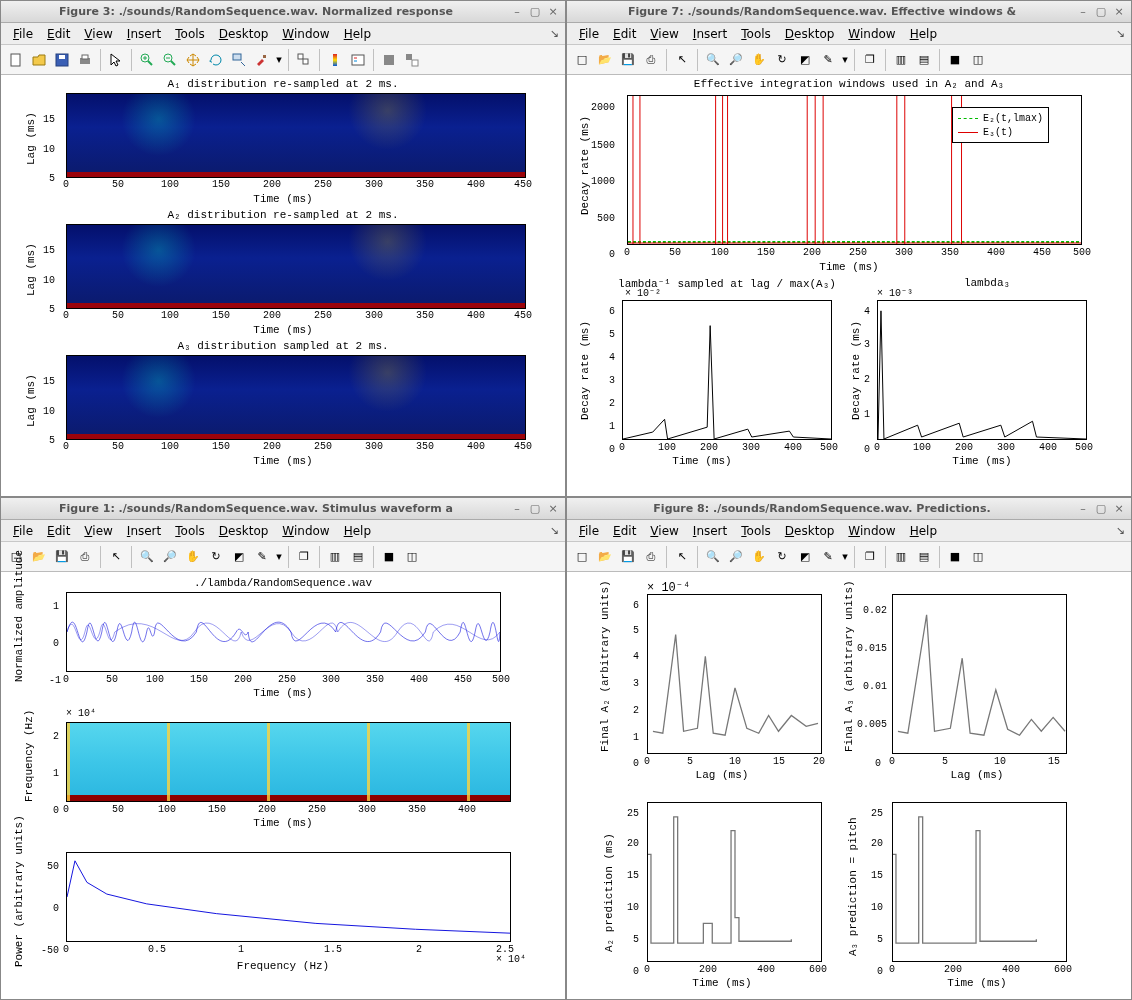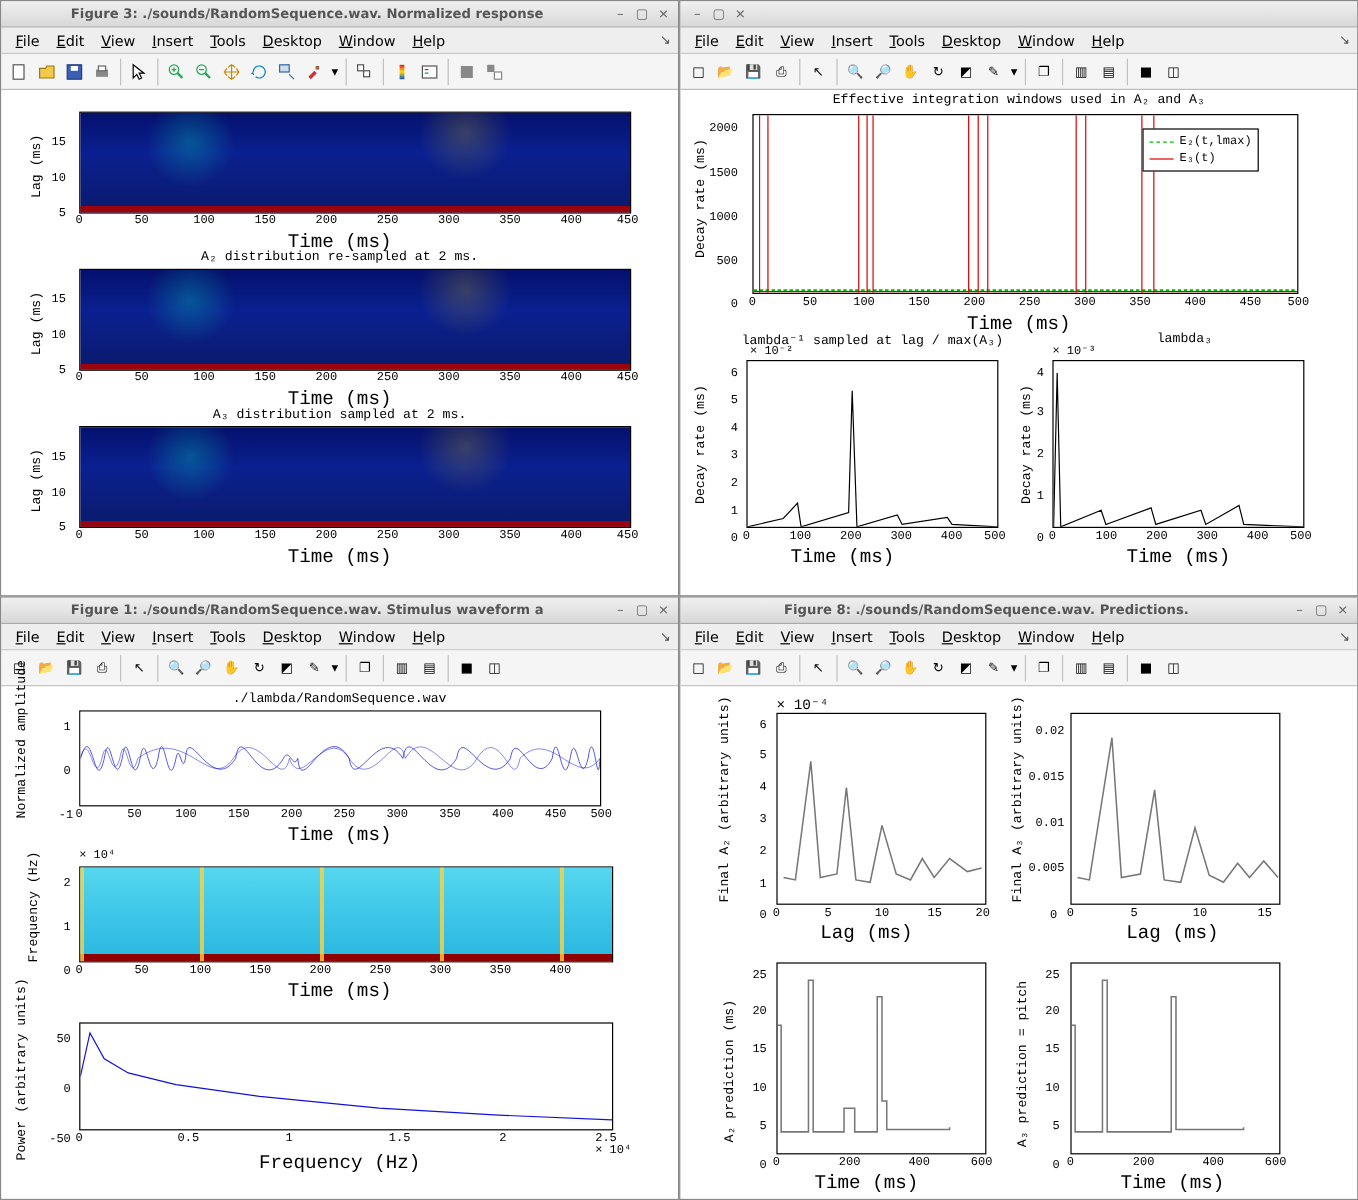--- a/index.html
+++ b/index.html
@@ -77,21 +77,21 @@
     color:#000;
   }
   .axes{
     position:absolute;
     border:1px solid #000;
     background:#fff;
   }
   .axtitle{position:absolute; width:100%; text-align:center; font-size:11px;}
   .ytick, .xtick{position:absolute;font-size:10px;margin-top:11px;}
   .ylabel{position:absolute; transform:rotate(-90deg); transform-origin:left top;font-size:11px;}
-  .xlabel{position:absolute; width:100%; text-align:center;font-size:16px;}
+  .xlabel{position:absolute; width:100%; text-align:center;font-size:11px;}
   .spectro{
     width:100%;height:100%;
     background:
       radial-gradient(circle at 20% 30%, rgba(0,255,200,.25), transparent 10%),
       radial-gradient(circle at 70% 20%, rgba(255,220,0,.2), transparent 12%),
       linear-gradient(0deg, rgba(170,0,0,.9), rgba(170,0,0,.9) 6%, transparent 6%),
       linear-gradient(180deg,#04106c,#0a2090 40%,#0b1a6b 100%);
   }
   .spectro2{
     width:100%;height:100%;
@@ -238,20 +238,21 @@
     <span class="tb">
         <svg viewBox="0 0 16 16">
           <rect x="2" y="2" width="6" height="6" fill="#888"></rect>
           <rect x="8" y="8" width="6" height="6" fill="#fff" stroke="#888"></rect>
         </svg>
       </span>
   </div>
   <div class="canvas">
 
     <div class="plotwrap" style="left:10px;top:0;right:10px;bottom:0">
+      <div class="axtitle" style="top:3px">A₁ distribution re-sampled at 2 ms.</div>
       <div class="axes" style="left:55px;top:18px;width:460px;height:85px">
           <div class="spectro"></div>
         </div>
       <span class="ylabel" style="left:14px;top:90px">Lag (ms)</span>
       <span class="ytick" style="left:38px;top:87px">5</span>
       <span class="ytick" style="left:32px;top:58px">10</span>
       <span class="ytick" style="left:32px;top:28px">15</span>
       <div class="xlabel" style="top:118px">Time (ms)</div>
 
       <div class="axtitle" style="top:134px">A₂ distribution re-sampled at 2 ms.</div>
@@ -309,20 +310,21 @@
           <span style="position:absolute;left:350px">350</span>
           <span style="position:absolute;left:401px">400</span>
           <span style="position:absolute;left:448px">450</span>
       </div>
     </div>
   </div>
 </div>
 
 <div class="figwin">
   <div class="titlebar">
+    <span class="title">Figure 7: ./sounds/RandomSequence.wav. Effective windows &amp;</span>
     <span class="winbtn">–</span>
     <span class="winbtn">▢</span>
     <span class="winbtn">×</span>
   </div>
   <div class="menubar">
     <span class="menu"><u>F</u>ile</span>
     <span class="menu"><u>E</u>dit</span>
     <span class="menu"><u>V</u>iew</span>
     <span class="menu"><u>I</u>nsert</span>
     <span class="menu"><u>T</u>ools</span>

